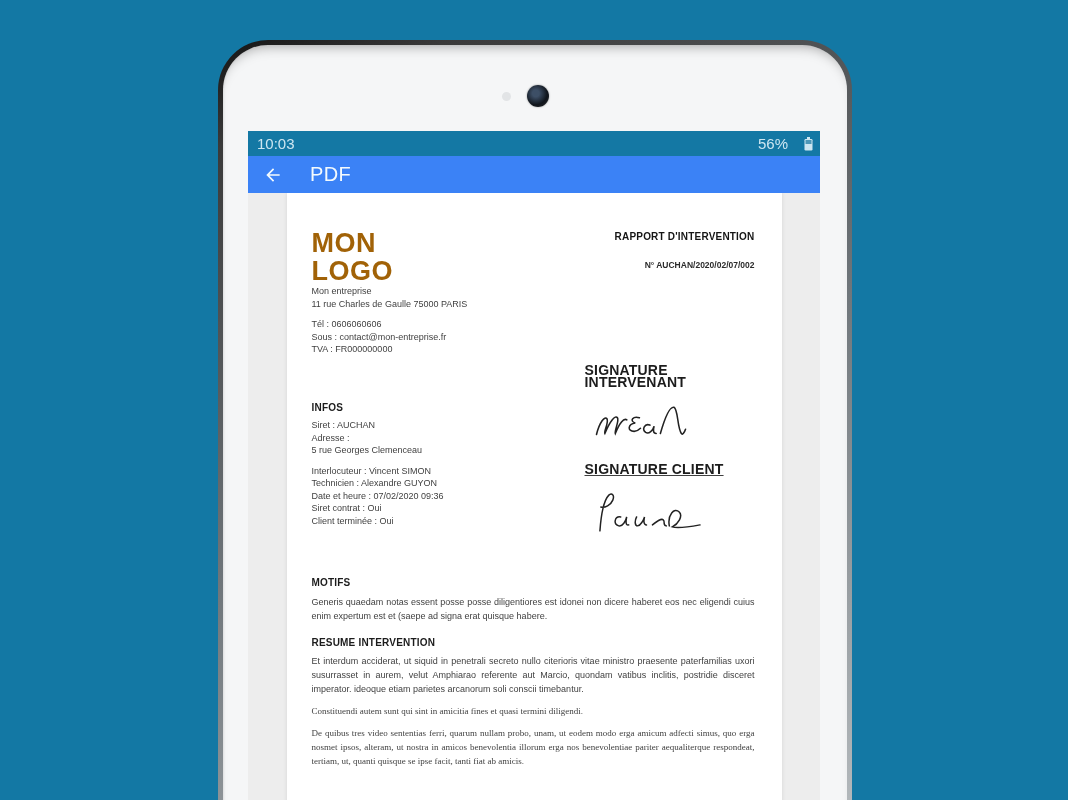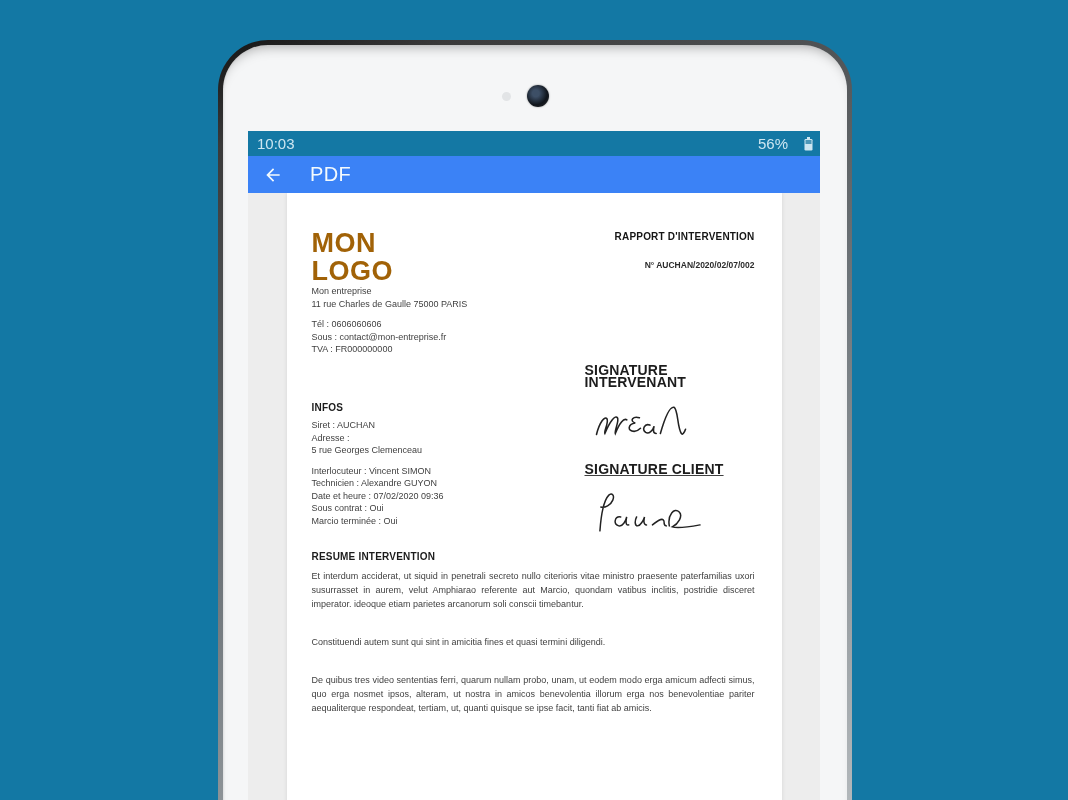--- a/index.html
+++ b/index.html
@@ -69,21 +69,21 @@
   .info-sig-row{display:flex;margin-top:8px;}
   .col-left{width:273px;box-sizing:border-box;padding-top:38px;}
   .col-right{width:170px;}
   .h-small{font-size:10px;font-weight:bold;color:#1c1c1c;margin-bottom:5px;letter-spacing:.2px;}
   .sig-label{font-size:14px;font-weight:bold;color:#1c1c1c;letter-spacing:.2px;}
   .sig{display:block;margin:12px 0 0 6px;}
   .sig2-wrap{margin-top:18px;text-decoration:underline;}
   .section{margin-top:40px;}
   .section-tight{margin-top:14px;}
   .para{text-align:justify;margin:4px 0 0 0;color:#3f3f3f;line-height:14px;}
-  .para + .para{margin-top:24px;}
+  .para + .para{margin-top:8px;font-family:Liberation Serif, serif;}
   svg{display:block;}
 </style>
 </head>
 <body>
 
 <div class="tablet">
   <div class="bezel">
     <div class="sensor"></div>
     <div class="camera"></div>
 
@@ -140,38 +140,42 @@
           <div class="info-sig-row">
             <div class="col-left">
               <div class="h-small">INFOS</div>
               <div>Siret : AUCHAN</div>
               <div>Adresse :</div>
               <div>5 rue Georges Clemenceau</div>
               <div class="gap8"></div>
               <div>Interlocuteur : Vincent SIMON</div>
               <div>Technicien : Alexandre GUYON</div>
               <div>Date et heure : 07/02/2020 09:36</div>
-              <div>Sous contrat : Oui</div>
-              <div>Marcio terminée : Oui</div>
+              <div>Siret contrat : Oui</div>
+              <div>Client terminée : Oui</div>
             </div>
 
             <div class="col-right">
               <div class="sig-label">SIGNATURE INTERVENANT</div>
               <svg class="sig" width="100" height="44" viewBox="0 0 95 42">
                 <path d="M5 32 C8 20 13 14 15 17 C17 20 12 29 13 31 C18 19 23 13 25 16 C27 19 22 28 23 31 C27 21 31 16 34 18 M46 16 C40 14 36 19 42 21 C35 22 34 29 41 29 C44 29 46 27 47 26 M56 23 C51 21 48 27 52 30 C55 32 59 28 60 24 C59 28 59 31 62 31 M66 31 C70 17 75 5 79 6 C83 8 82 25 86 31 C87 33 89 30 90 27" fill="none" stroke="#222" stroke-width="1.5" stroke-linecap="round"></path>
               </svg>
               <div class="sig2-wrap">
                 <div class="sig-label">SIGNATURE CLIENT</div>
                 <svg class="sig" width="114" height="50" viewBox="0 0 115 48">
                   <path d="M9 43 C10 29 13 12 18 7 C21 4 24 7 22 12 C20 17 14 20 10 19 M30 29 C24 28 22 36 28 38 C32 39 35 33 36 29 C35 34 35 38 38 37 M46 29 C44 33 44 38 47 38 C50 38 53 32 54 29 C53 33 53 37 56 37 M62 37 C67 33 71 30 73 32 C75 34 72 37 76 38 M79 38 C77 27 84 19 89 24 C93 28 88 36 82 39 C88 41 99 39 110 37" fill="none" stroke="#222" stroke-width="1.5" stroke-linecap="round"></path>
                 </svg>
               </div>
             </div>
           </div>
 
+          <div class="section">
+            <div class="h-small">MOTIFS</div>
+            <p class="para">Generis quaedam notas essent posse posse diligentiores est idonei non dicere haberet eos nec eligendi cuius enim expertum est et (saepe ad signa erat quisque habere.</p>
+          </div>
 
           <div class="section-tight">
             <div class="h-small">RESUME INTERVENTION</div>
             <p class="para">Et interdum acciderat, ut siquid in penetrali secreto nullo citerioris vitae ministro praesente paterfamilias uxori susurrasset in aurem, velut Amphiarao referente aut Marcio, quondam vatibus inclitis, postridie disceret imperator. ideoque etiam parietes arcanorum soli conscii timebantur.</p>
             <p class="para">Constituendi autem sunt qui sint in amicitia fines et quasi termini diligendi.</p>
             <p class="para">De quibus tres video sententias ferri, quarum nullam probo, unam, ut eodem modo erga amicum adfecti simus, quo erga nosmet ipsos, alteram, ut nostra in amicos benevolentia illorum erga nos benevolentiae pariter aequaliterque respondeat, tertiam, ut, quanti quisque se ipse facit, tanti fiat ab amicis.</p>
           </div>
 
         </div>
       </div>

